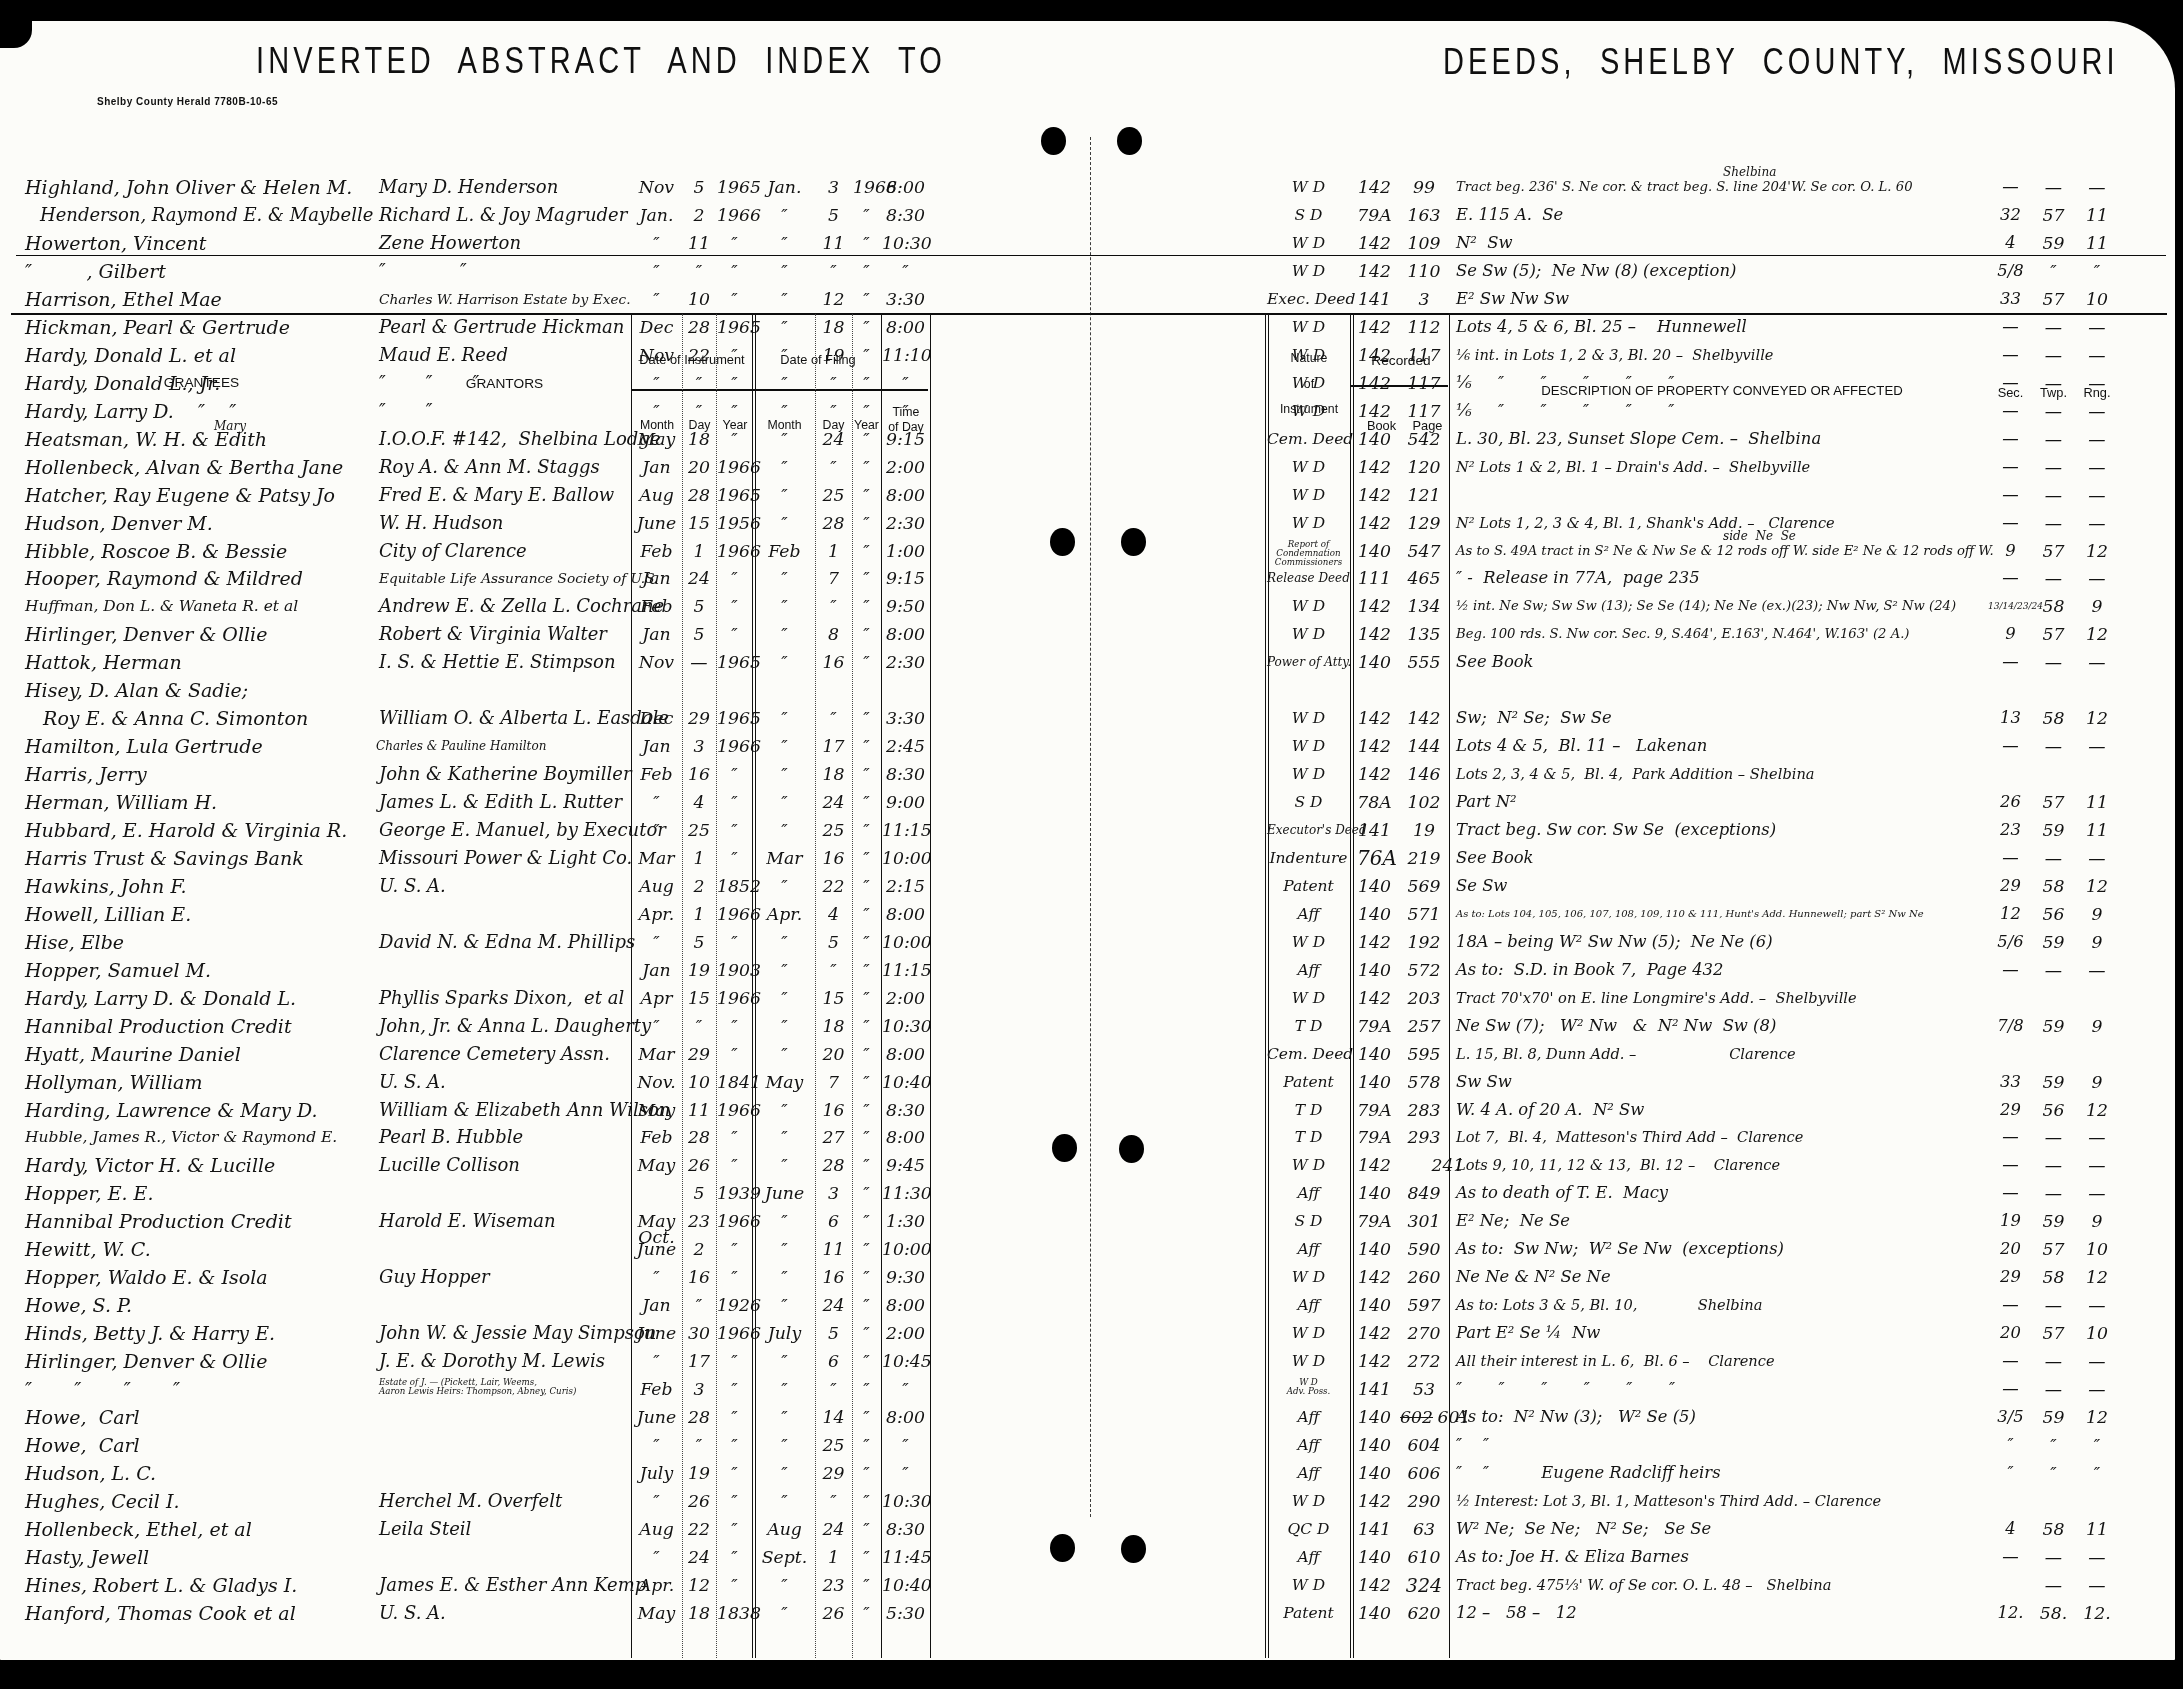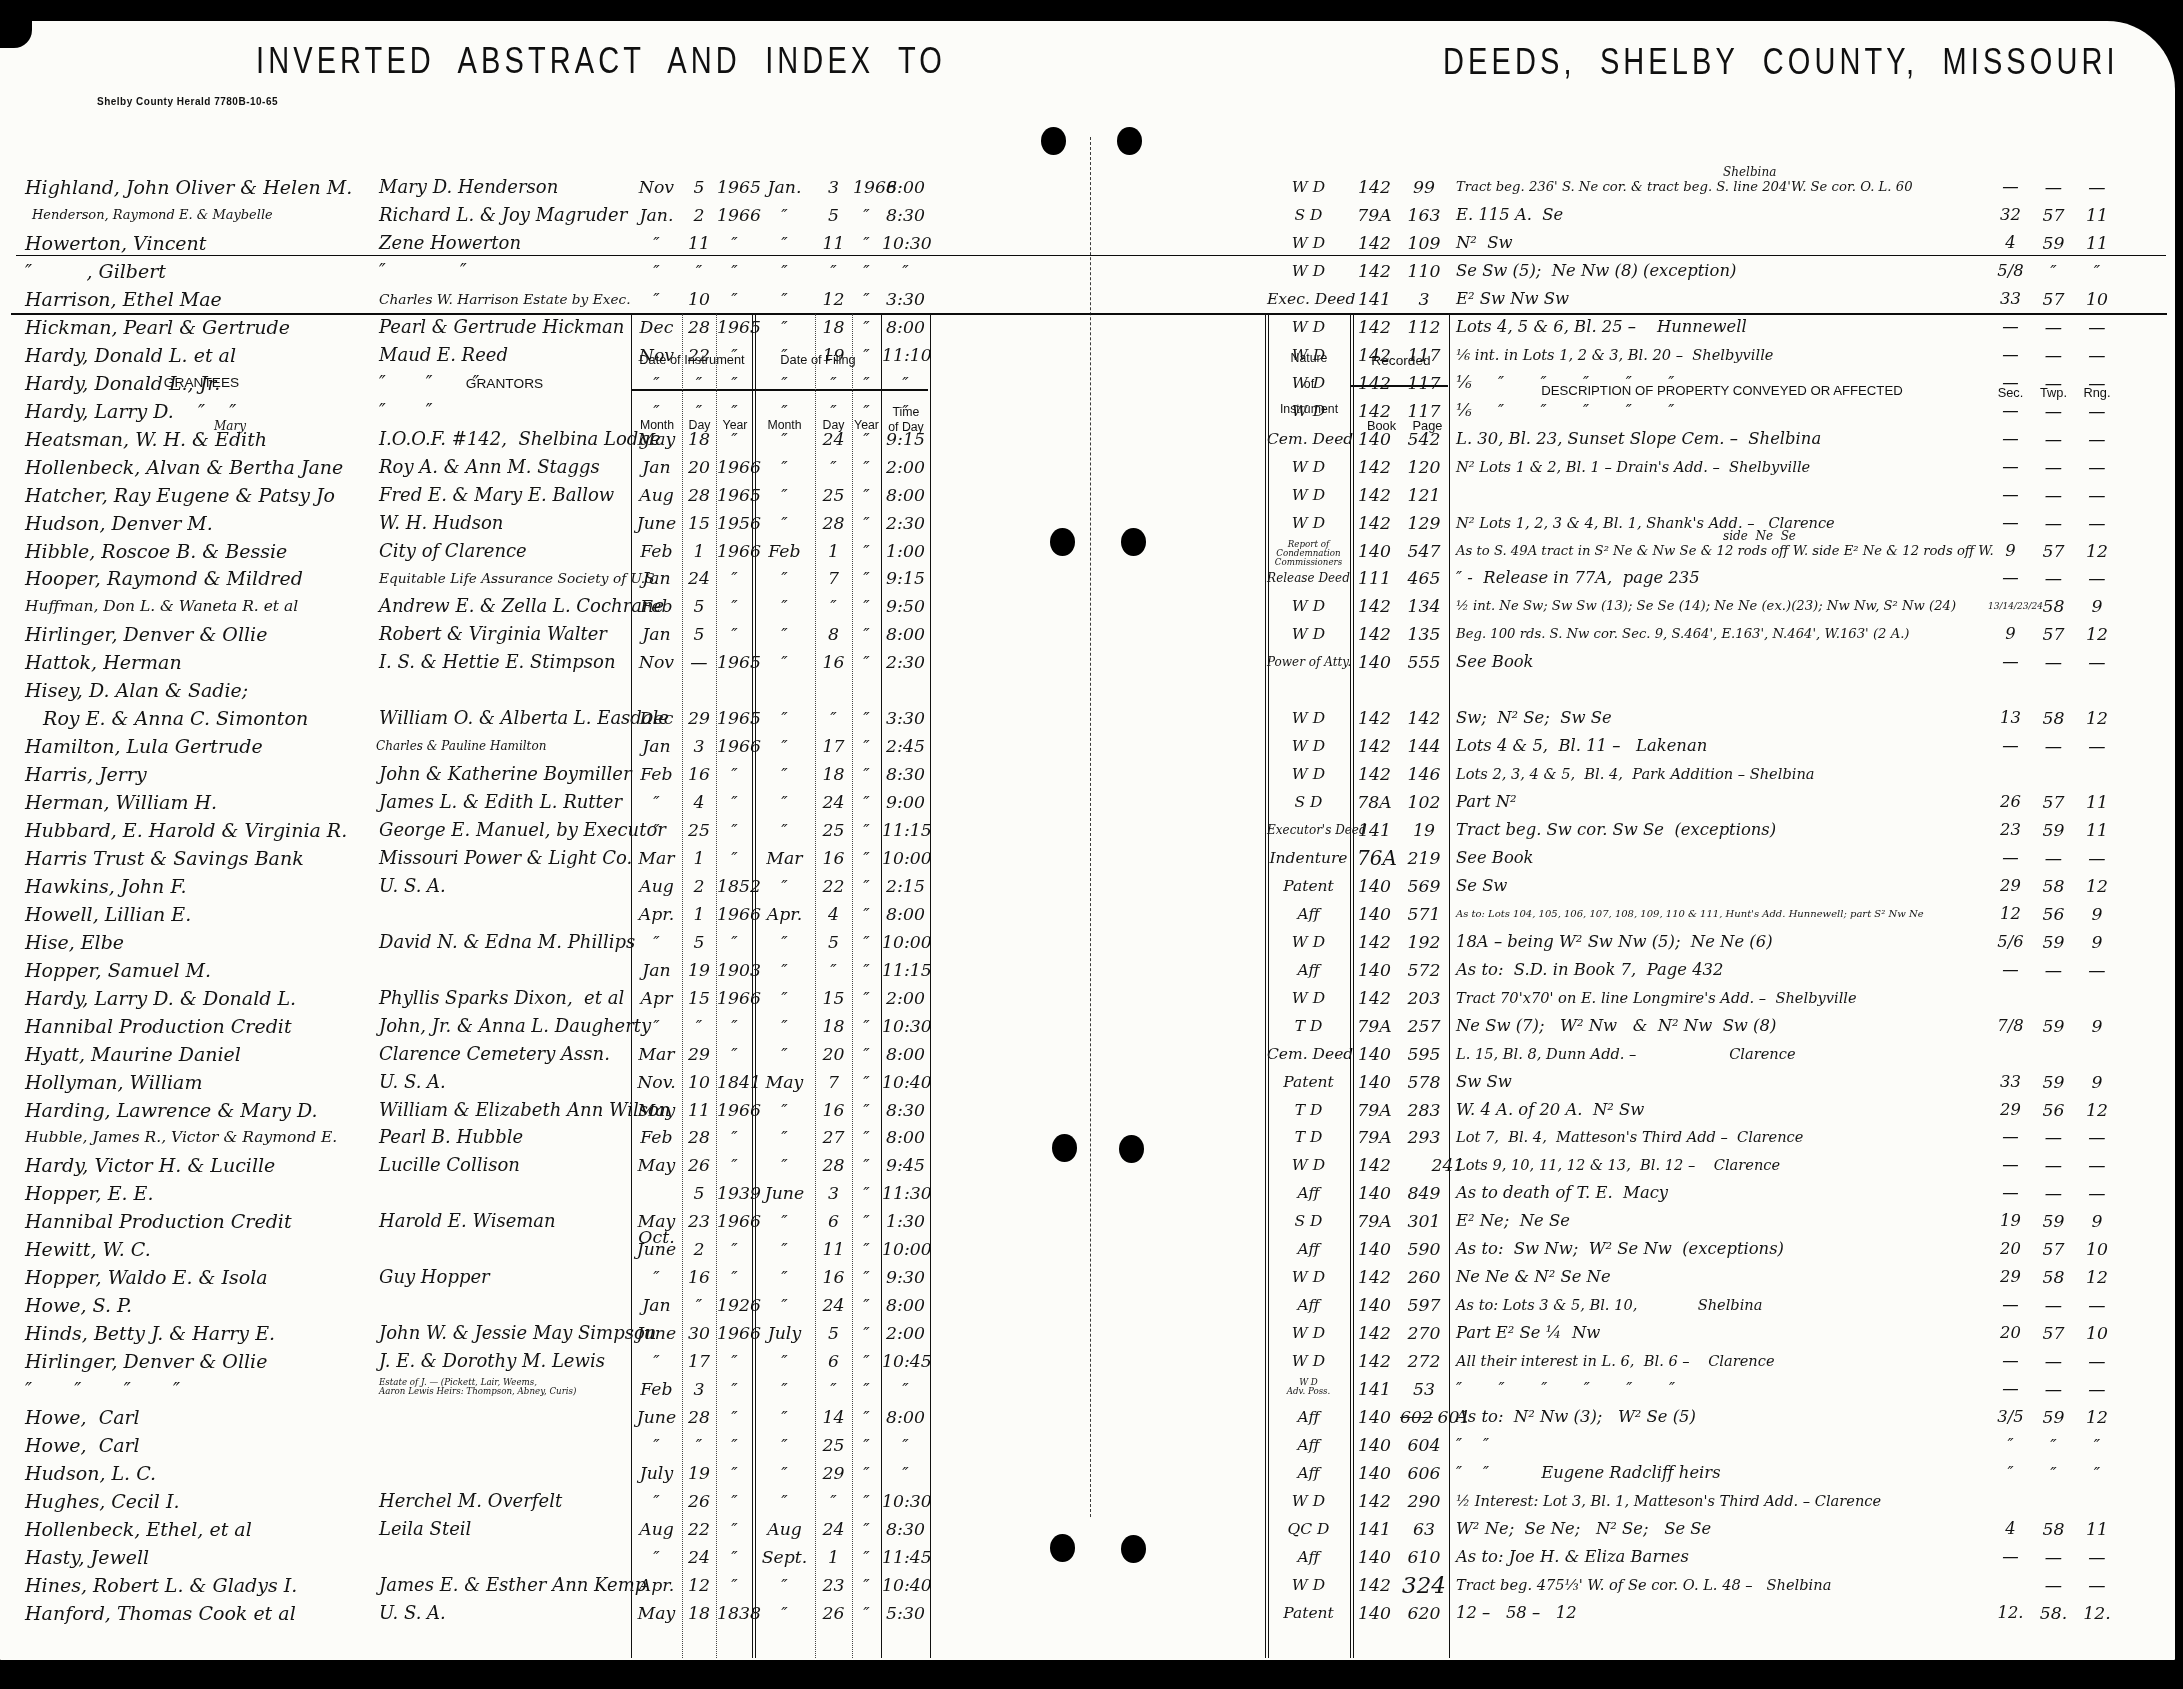--- a/index.html
+++ b/index.html
@@ -109,21 +109,21 @@
         <div class="cell c" style="left: 1267px; width: 83px; font-size: 15.5px;">W D</div>
         <div class="cell c" style="left: 1352px; width: 45px; font-size: 17.3px;">142</div>
         <div class="cell c" style="left: 1400px; width: 48px; font-size: 17.3px;">99</div>
         <div class="cell" style="left: 1456px; width: 533px; font-size: 13.2px;">Tract beg. 236' S. Ne cor. &amp; tract beg. S. line 204'W. Se cor. O. L. 60</div>
         <div class="cell c" style="left: 1988px; width: 45px; font-size: 16.4px;">—</div>
         <div class="cell c" style="left: 2032px; width: 43px; font-size: 17.3px;">—</div>
         <div class="cell c" style="left: 2075px; width: 44px; font-size: 17.3px;">—</div>
         <div class="note" style="left: 1723px; top: -7.3px;">Shelbina</div>
       </div>
       <div class="row" style="top: 201px;">
-        <div class="cell" style="left: 32px; width: 353px; font-size: 13px;">Henderson, Raymond E. &amp; Maybelle</div>
+        <div class="cell" style="left: 40px; width: 353px; font-size: 18px;">Henderson, Raymond E. &amp; Maybelle</div>
         <div class="cell" style="left: 379px; width: 250px; font-size: 18px;">Richard L. &amp; Joy Magruder</div>
         <div class="cell c" style="left: 632px; width: 49px; font-size: 17.3px;">Jan.</div>
         <div class="cell c" style="left: 682px; width: 34px; font-size: 17.3px;">2</div>
         <div class="cell c" style="left: 717px; width: 35px; font-size: 17.3px;">1966</div>
         <div class="cell c" style="left: 756px; width: 57px; font-size: 17.3px;">″</div>
         <div class="cell c" style="left: 815px; width: 37px; font-size: 17.3px;">5</div>
         <div class="cell c" style="left: 853px; width: 27px; font-size: 17.3px;">″</div>
         <div class="cell c" style="left: 882px; width: 47px; font-size: 17.3px;">8:30</div>
         <div class="cell c" style="left: 1267px; width: 83px; font-size: 15.5px;">S D</div>
         <div class="cell c" style="left: 1352px; width: 45px; font-size: 17.3px;">79A</div>
@@ -971,21 +971,21 @@
         <div class="cell" style="left: 379px; width: 250px; font-size: 18px;">James E. &amp; Esther Ann Kemp</div>
         <div class="cell c" style="left: 632px; width: 49px; font-size: 17.3px;">Apr.</div>
         <div class="cell c" style="left: 682px; width: 34px; font-size: 17.3px;">12</div>
         <div class="cell c" style="left: 717px; width: 35px; font-size: 17.3px;">″</div>
         <div class="cell c" style="left: 756px; width: 57px; font-size: 17.3px;">″</div>
         <div class="cell c" style="left: 815px; width: 37px; font-size: 17.3px;">23</div>
         <div class="cell c" style="left: 853px; width: 27px; font-size: 17.3px;">″</div>
         <div class="cell c" style="left: 882px; width: 47px; font-size: 17.3px;">10:40</div>
         <div class="cell c" style="left: 1267px; width: 83px; font-size: 15.5px;">W D</div>
         <div class="cell c" style="left: 1352px; width: 45px; font-size: 17.3px;">142</div>
-        <div class="cell c" style="left: 1400px; width: 48px; font-size: 23px;">324</div>
+        <div class="cell c" style="left: 1400px; width: 48px; font-size: 19px;">324</div>
         <div class="cell" style="left: 1456px; width: 533px; font-size: 14.6px;">Tract beg. 475⅓' W. of Se cor. O. L. 48 –   Shelbina</div>
         <div class="cell c" style="left: 2032px; width: 43px; font-size: 17.3px;">—</div>
         <div class="cell c" style="left: 2075px; width: 44px; font-size: 17.3px;">—</div>
       </div>
       <div class="row" style="top: 1599px;">
         <div class="cell" style="left: 25px; width: 353px; font-size: 19px;">Hanford, Thomas Cook et al</div>
         <div class="cell" style="left: 379px; width: 250px; font-size: 18px;">U. S. A.</div>
         <div class="cell c" style="left: 632px; width: 49px; font-size: 17.3px;">May</div>
         <div class="cell c" style="left: 682px; width: 34px; font-size: 17.3px;">18</div>
         <div class="cell c" style="left: 717px; width: 35px; font-size: 17.3px;">1838</div>

